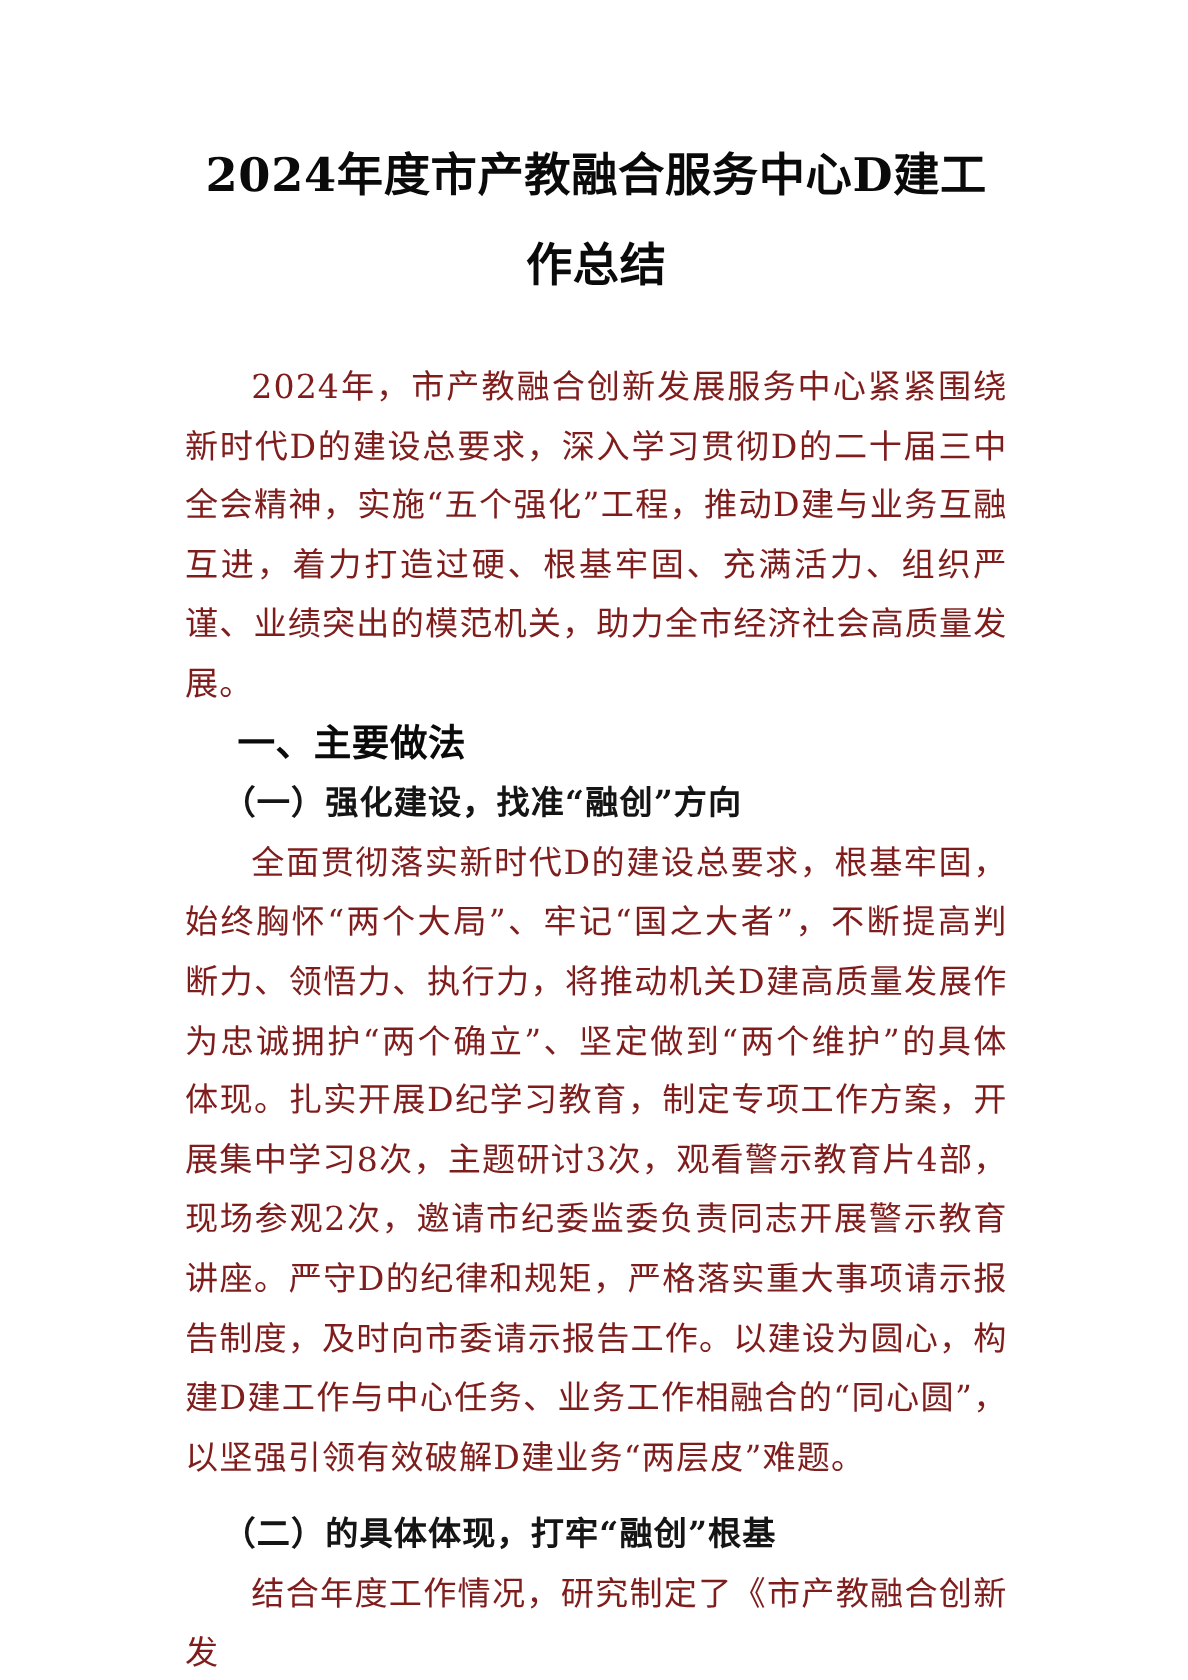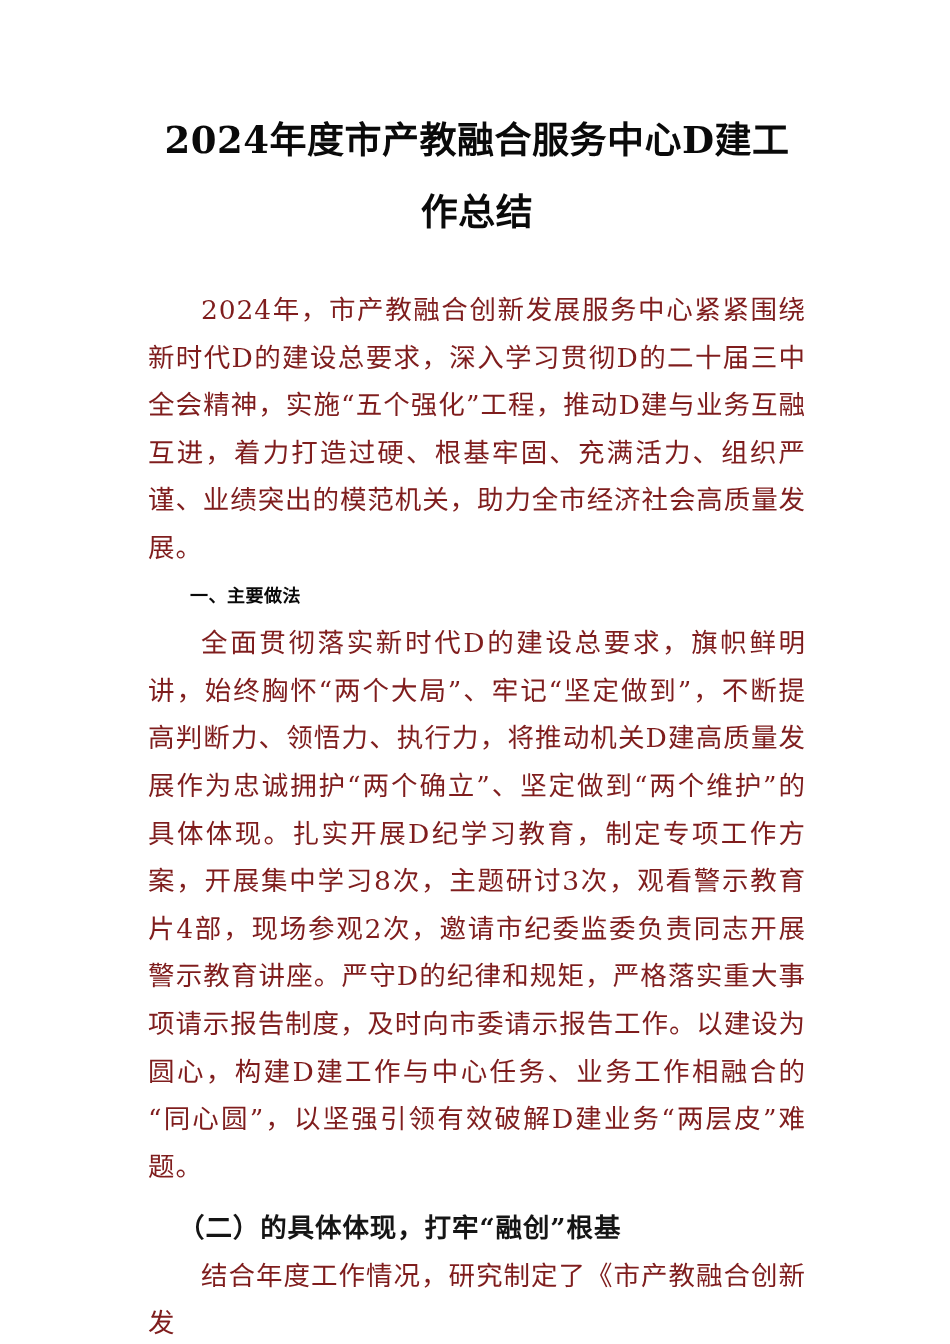--- a/index.html
+++ b/index.html
@@ -67,21 +67,21 @@
   .para.first-para {
     margin-top: 38px;
   }
 
   
   .h1-heading {
     margin: 0;
     padding: 0;
     font-family: "DejaVu Sans", "Liberation Sans", sans-serif;
     font-weight: 700;
-    font-size: 18px;
+    font-size: 30px;
     line-height: 47.6px;
     text-indent: 42px;
     letter-spacing: 0.5px;
     color: #0a0a0a;
     word-break: break-all;
   }
 
   
   .h2-heading {
     margin: 0;
@@ -108,21 +108,22 @@
 
 <div id="page">
   <div id="content">
 
     <h1 class="doc-title">2024年度市产教融合服务中心D建工作总结</h1>
 
     <p class="para first-para">2024年，市产教融合创新发展服务中心紧紧围绕新时代D的建设总要求，深入学习贯彻D的二十届三中全会精神，实施“五个强化”工程，推动D建与业务互融互进，着力打造过硬、根基牢固、充满活力、组织严谨、业绩突出的模范机关，助力全市经济社会高质量发展。</p>
 
     <h2 class="h1-heading">一、主要做法</h2>
 
+    <h3 class="h2-heading">（一）强化建设，找准“融创”方向</h3>
 
-    <p class="para after-h2">全面贯彻落实新时代D的建设总要求，旗帜鲜明讲，始终胸怀“两个大局”、牢记“坚定做到”，不断提高判断力、领悟力、执行力，将推动机关D建高质量发展作为忠诚拥护“两个确立”、坚定做到“两个维护”的具体体现。扎实开展D纪学习教育，制定专项工作方案，开展集中学习8次，主题研讨3次，观看警示教育片4部，现场参观2次，邀请市纪委监委负责同志开展警示教育讲座。严守D的纪律和规矩，严格落实重大事项请示报告制度，及时向市委请示报告工作。以建设为圆心，构建D建工作与中心任务、业务工作相融合的“同心圆”，以坚强引领有效破解D建业务“两层皮”难题。</p>
+    <p class="para after-h2">全面贯彻落实新时代D的建设总要求，根基牢固，始终胸怀“两个大局”、牢记“国之大者”，不断提高判断力、领悟力、执行力，将推动机关D建高质量发展作为忠诚拥护“两个确立”、坚定做到“两个维护”的具体体现。扎实开展D纪学习教育，制定专项工作方案，开展集中学习8次，主题研讨3次，观看警示教育片4部，现场参观2次，邀请市纪委监委负责同志开展警示教育讲座。严守D的纪律和规矩，严格落实重大事项请示报告制度，及时向市委请示报告工作。以建设为圆心，构建D建工作与中心任务、业务工作相融合的“同心圆”，以坚强引领有效破解D建业务“两层皮”难题。</p>
 
     <h3 class="h2-heading spaced">（二）的具体体现，打牢“融创”根基</h3>
 
     <p class="para after-h2">结合年度工作情况，研究制定了《市产教融合创新发</p>
 
   </div>
 </div>
 
 </body></html>

